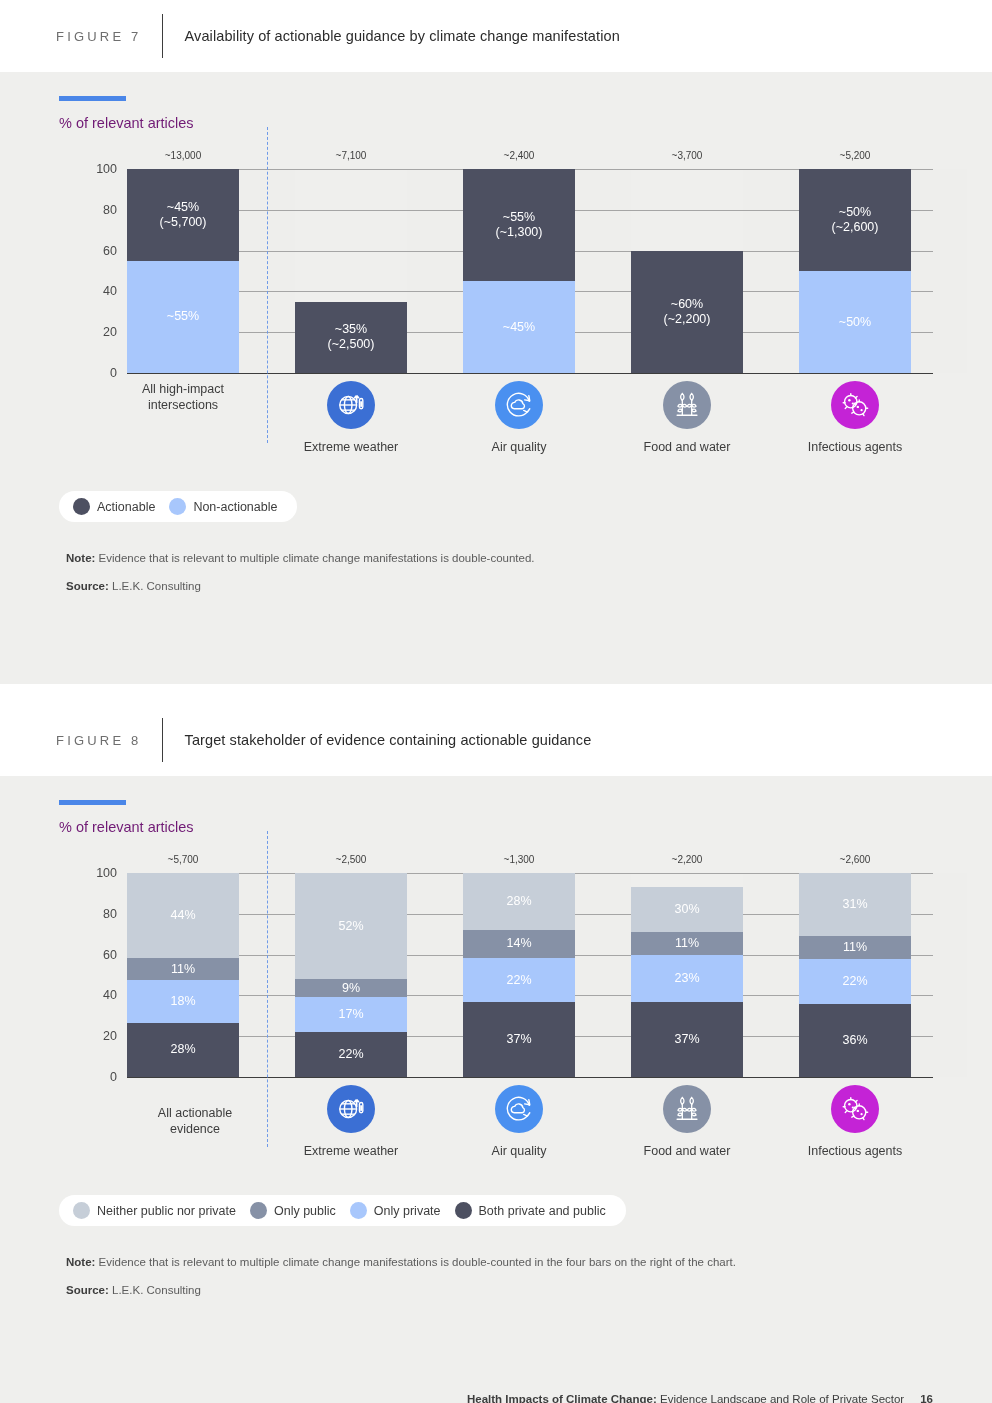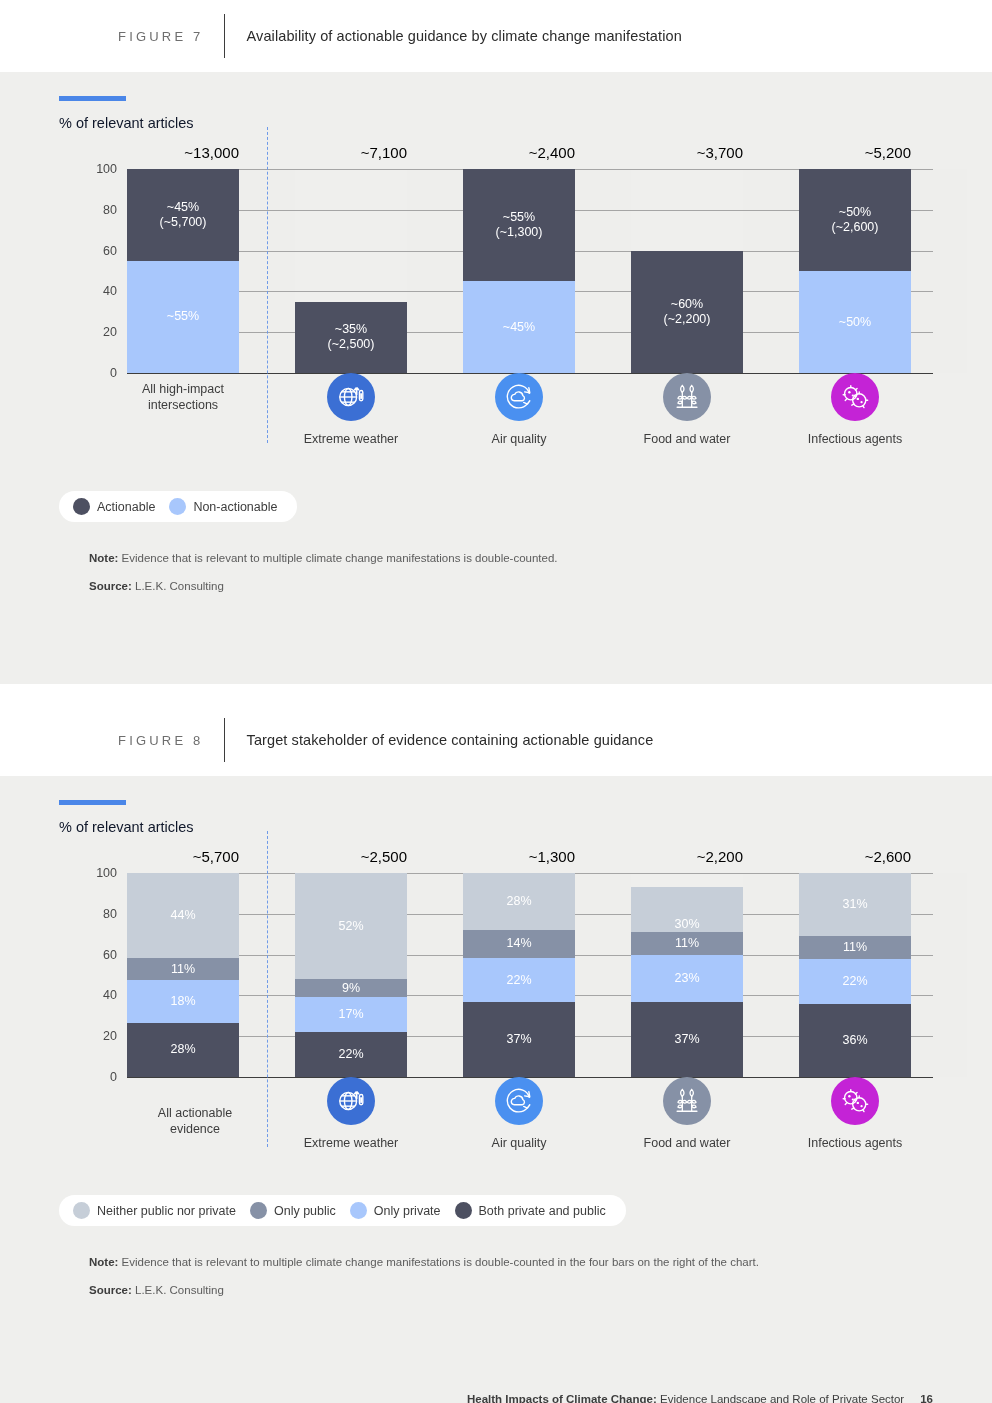--- a/index.html
+++ b/index.html
@@ -12,21 +12,21 @@
     overflow: hidden;
     position: relative;
   }
 
   
   .fig-header {
     height: 72px;
     background: #ffffff;
     display: flex;
     align-items: center;
-    padding-left: 118px;
+    padding-left: 56px;
   }
   .fig-num {
     font-size: 13px;
     letter-spacing: 3.2px;
     color: #6e6e6e;
     font-weight: 400;
     white-space: nowrap;
   }
   .fig-divider {
     width: 1px;
@@ -49,21 +49,21 @@
     padding: 0;
   }
   .accent-bar {
     width: 67px; height: 5px;
     background: #4a86e8;
     margin: 0 0 0 59px;
     position: relative; top: 24px;
   }
   .axis-title {
     font-size: 14.5px;
-    color: #0f172a;
+    color: #701a75;
     margin: 0 0 0 59px;
     position: relative; top: 38px;
   }
 
   
   .chart {
     position: relative;
     margin-left: 59px;
     margin-right: 59px;
   }
@@ -113,30 +113,30 @@
     color: #ffffff;
     font-size: 12.5px;
     line-height: 15px;
     text-align: center;
     overflow: hidden;
   }
   .bar-total {
     position: absolute;
     bottom: calc(100% + 8px);
     left: 0; right: 0;
-    text-align: right;
-    font-size: 15px;
-    color: #000000;
+    text-align: center;
+    font-size: 10px;
+    color: #404040;
   }
 
   
   .xlabels { position: relative; margin-left: 68px; height: 104px; }
   .xitem {
     position: absolute;
-    top: 0;
+    top: 8px;
     text-align: center;
     font-size: 12.5px;
     color: #3d3d3d;
     line-height: 16px;
   }
   .xitem.text-only { top: 8px; }
   .icon-circle {
     width: 48px; height: 48px;
     border-radius: 50%;
     margin: 0 auto 10px auto;
@@ -152,21 +152,21 @@
     border-radius: 16px;
     padding: 7px 14px;
     margin-left: 59px;
     gap: 8px;
   }
   .legend-item { display: inline-flex; align-items: center; gap: 7px; margin-right: 6px; }
   .legend-dot { width: 17px; height: 17px; border-radius: 50%; flex: none; }
   .legend-label { font-size: 12.5px; color: #3d3d3d; white-space: nowrap; }
 
   
-  .notes { margin-left: 89px; font-size: 11.5px; color: #5c5c5c; line-height: 16px; }
+  .notes { margin-left: 66px; font-size: 11.5px; color: #5c5c5c; line-height: 16px; }
   .notes b { color: #3d3d3d; font-weight: 700; }
   .note-block { margin-bottom: 12px; }
 
   
   .footer {
     position: absolute;
     left: 0; right: 59px;
     bottom: 26px;
     text-align: right;
     font-size: 11.5px;
@@ -421,21 +421,21 @@
         <div class="bar" style="left: 504px; width: 112px; height: 204px;">
           <div class="seg" style="height: 75.48px; background: rgb(77, 80, 97);">
             <span>37%</span>
           </div>
           <div class="seg" style="height: 46.92px; background: rgb(168, 199, 252);">
             <span>23%</span>
           </div>
           <div class="seg" style="height: 22.44px; background: rgb(134, 145, 166);">
             <span>11%</span>
           </div>
-          <div class="seg" style="height: 45px; background: rgb(198, 206, 216); justify-content: flex-end;">
+          <div class="seg" style="height: 45px; background: rgb(198, 206, 216);">
             <span>30%</span>
           </div>
           <div class="bar-total">~2,200</div>
         </div>
         <div class="bar" style="left: 672px; width: 112px; height: 204px;">
           <div class="seg" style="height: 73.44px; background: rgb(77, 80, 97);">
             <span>36%</span>
           </div>
           <div class="seg" style="height: 44.88px; background: rgb(168, 199, 252);">
             <span>22%</span>

